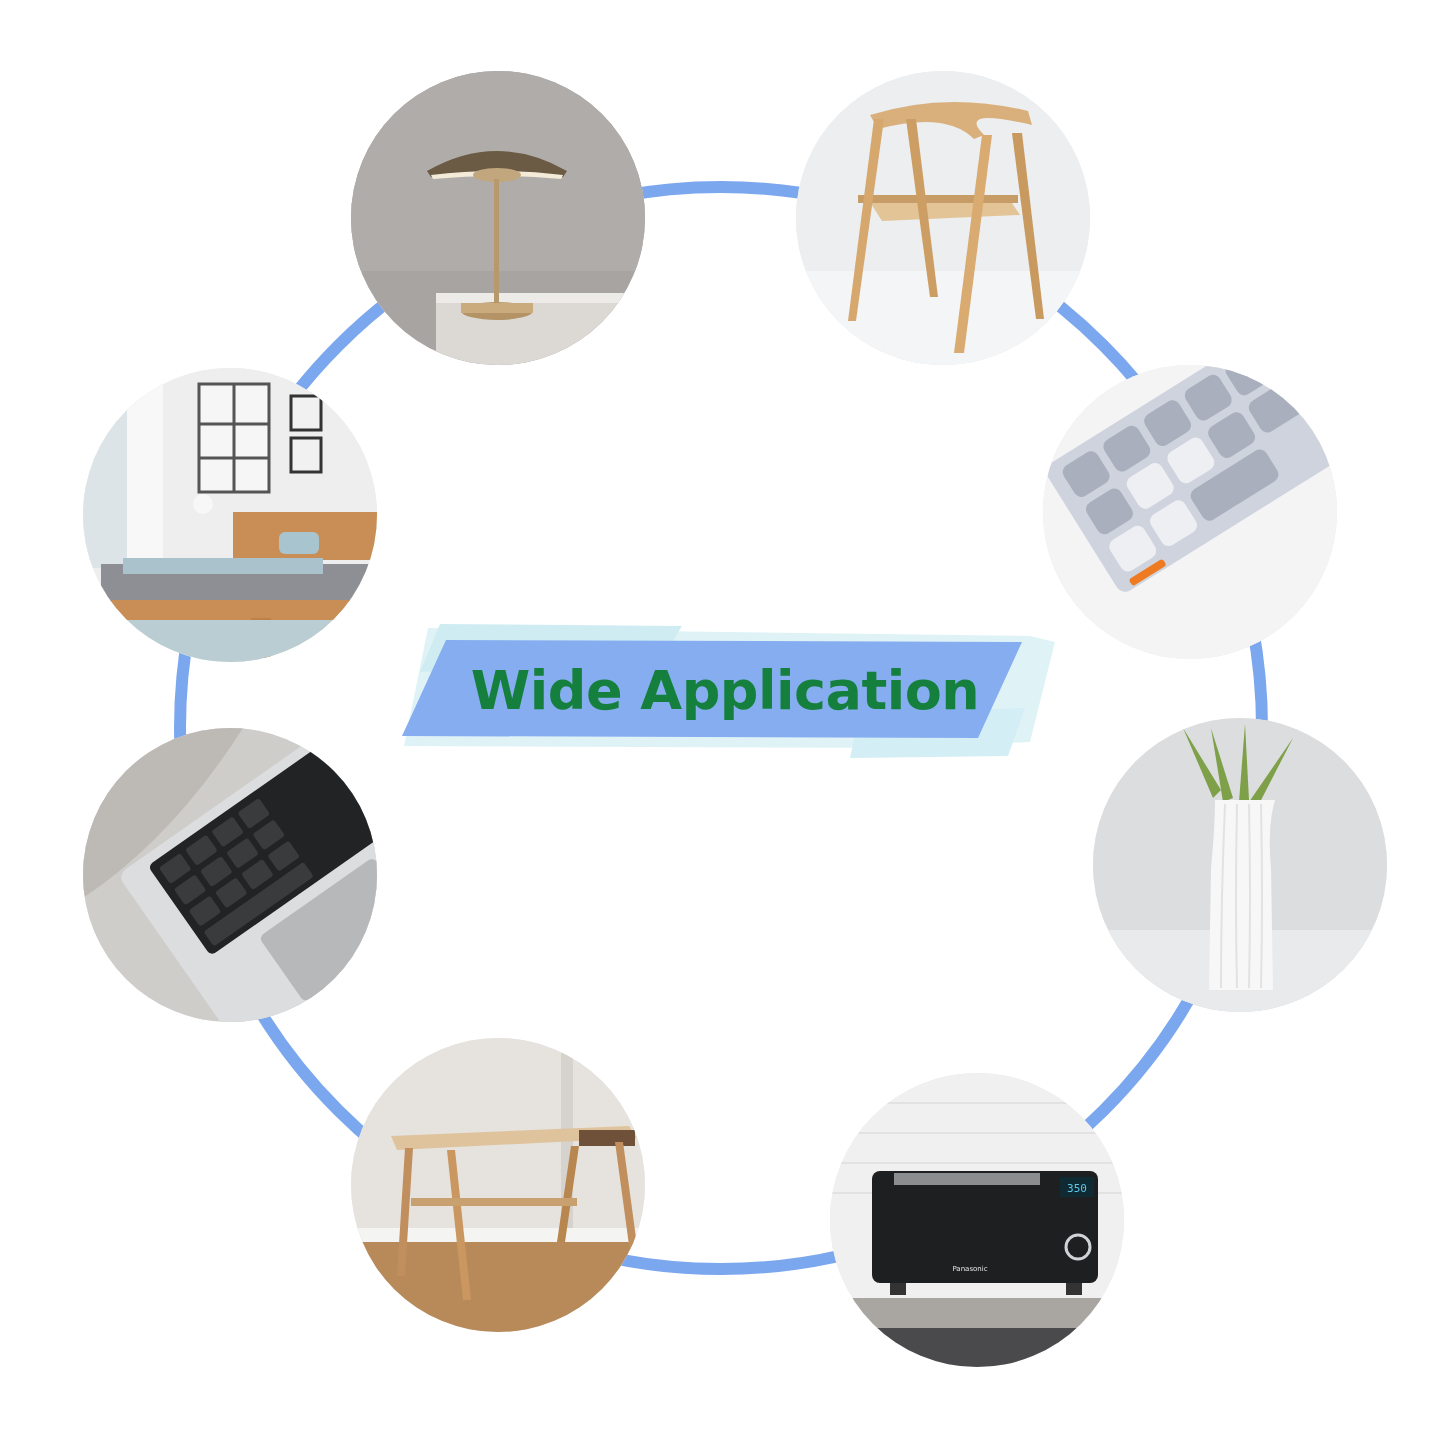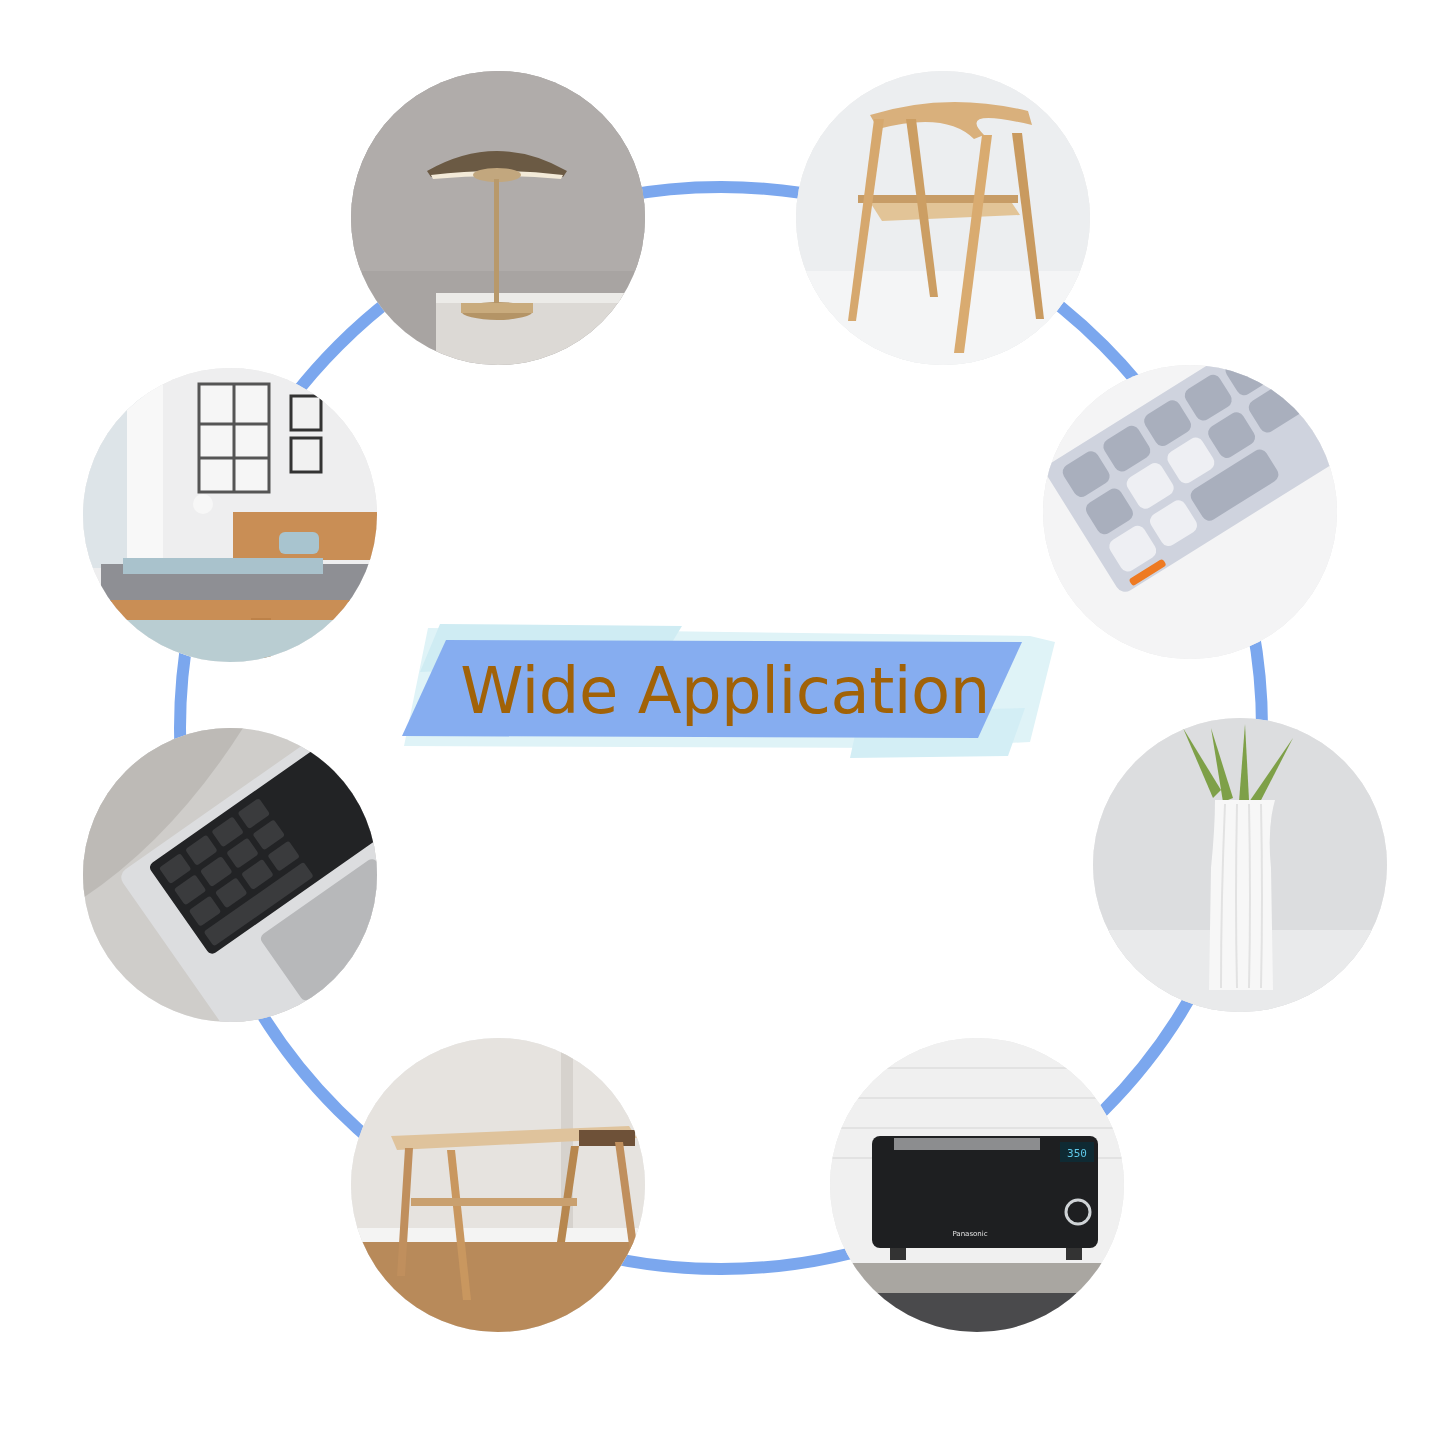--- a/index.html
+++ b/index.html
@@ -9,22 +9,22 @@
       position: absolute; width: 294px; height: 294px; border-radius: 50%;
       overflow: hidden; background: #e9e9e9;
     }
     .photo svg { width: 294px; height: 294px; display: block; }
     .banner { position: absolute; left: 390px; top: 622px; width: 670px; height: 140px; }
     .banner svg { position: absolute; left: 0; top: 0; }
     .banner-title {
       position: absolute; left: 0; top: 0; width: 650px; height: 140px;
       display: flex; align-items: center; justify-content: center;
       padding-left: 20px; box-sizing: border-box;
-      font-family: "DejaVu Sans", sans-serif; font-size: 64px; font-weight: normal;
-      color: #a16207; letter-spacing: -0.5px; line-height: 1;
+      font-family: "DejaVu Sans", sans-serif; font-size: 54px; font-weight: bold;
+      color: #15803d; letter-spacing: -0.5px; line-height: 1;
       padding-bottom: 2px;
     }
   </style>
 </head>
 <body>
 
 <div class="canvas">
 
   <svg class="ring-svg" viewBox="0 0 1445 1445">
     <circle cx="721" cy="728" r="541" fill="none" stroke="#7ba7ee" stroke-width="12"></circle>
@@ -100,21 +100,21 @@
       <path d="M122 82 L182 82 Q174 110 178 150 L180 272 L116 272 L118 150 Q122 110 122 82 Z" fill="#f7f7f7"></path>
       <g stroke="#e2e2e2" stroke-width="2" fill="none">
         <path d="M132 86 Q128 180 128 270"></path>
         <path d="M144 86 Q142 180 144 270"></path>
         <path d="M156 86 Q158 180 156 270"></path>
         <path d="M168 86 Q170 180 168 270"></path>
       </g>
     </svg>
   </div>
 
-  <div class="photo" style="left:830px; top:1038px;">
+  <div class="photo" style="left:830px; top:1073px;">
     <svg viewBox="0 0 294 294">
       <rect width="294" height="294" fill="#f0f0f0"></rect>
       <g stroke="#e2e2e2" stroke-width="2">
         <line x1="0" y1="30" x2="294" y2="30"></line>
           <line x1="0" y1="60" x2="294" y2="60"></line>
         <line x1="0" y1="90" x2="294" y2="90"></line>
           <line x1="0" y1="120" x2="294" y2="120"></line>
       </g>
       <rect y="225" width="294" height="30" fill="#a9a6a1"></rect>
       <rect y="255" width="294" height="40" fill="#4a4a4c"></rect>

